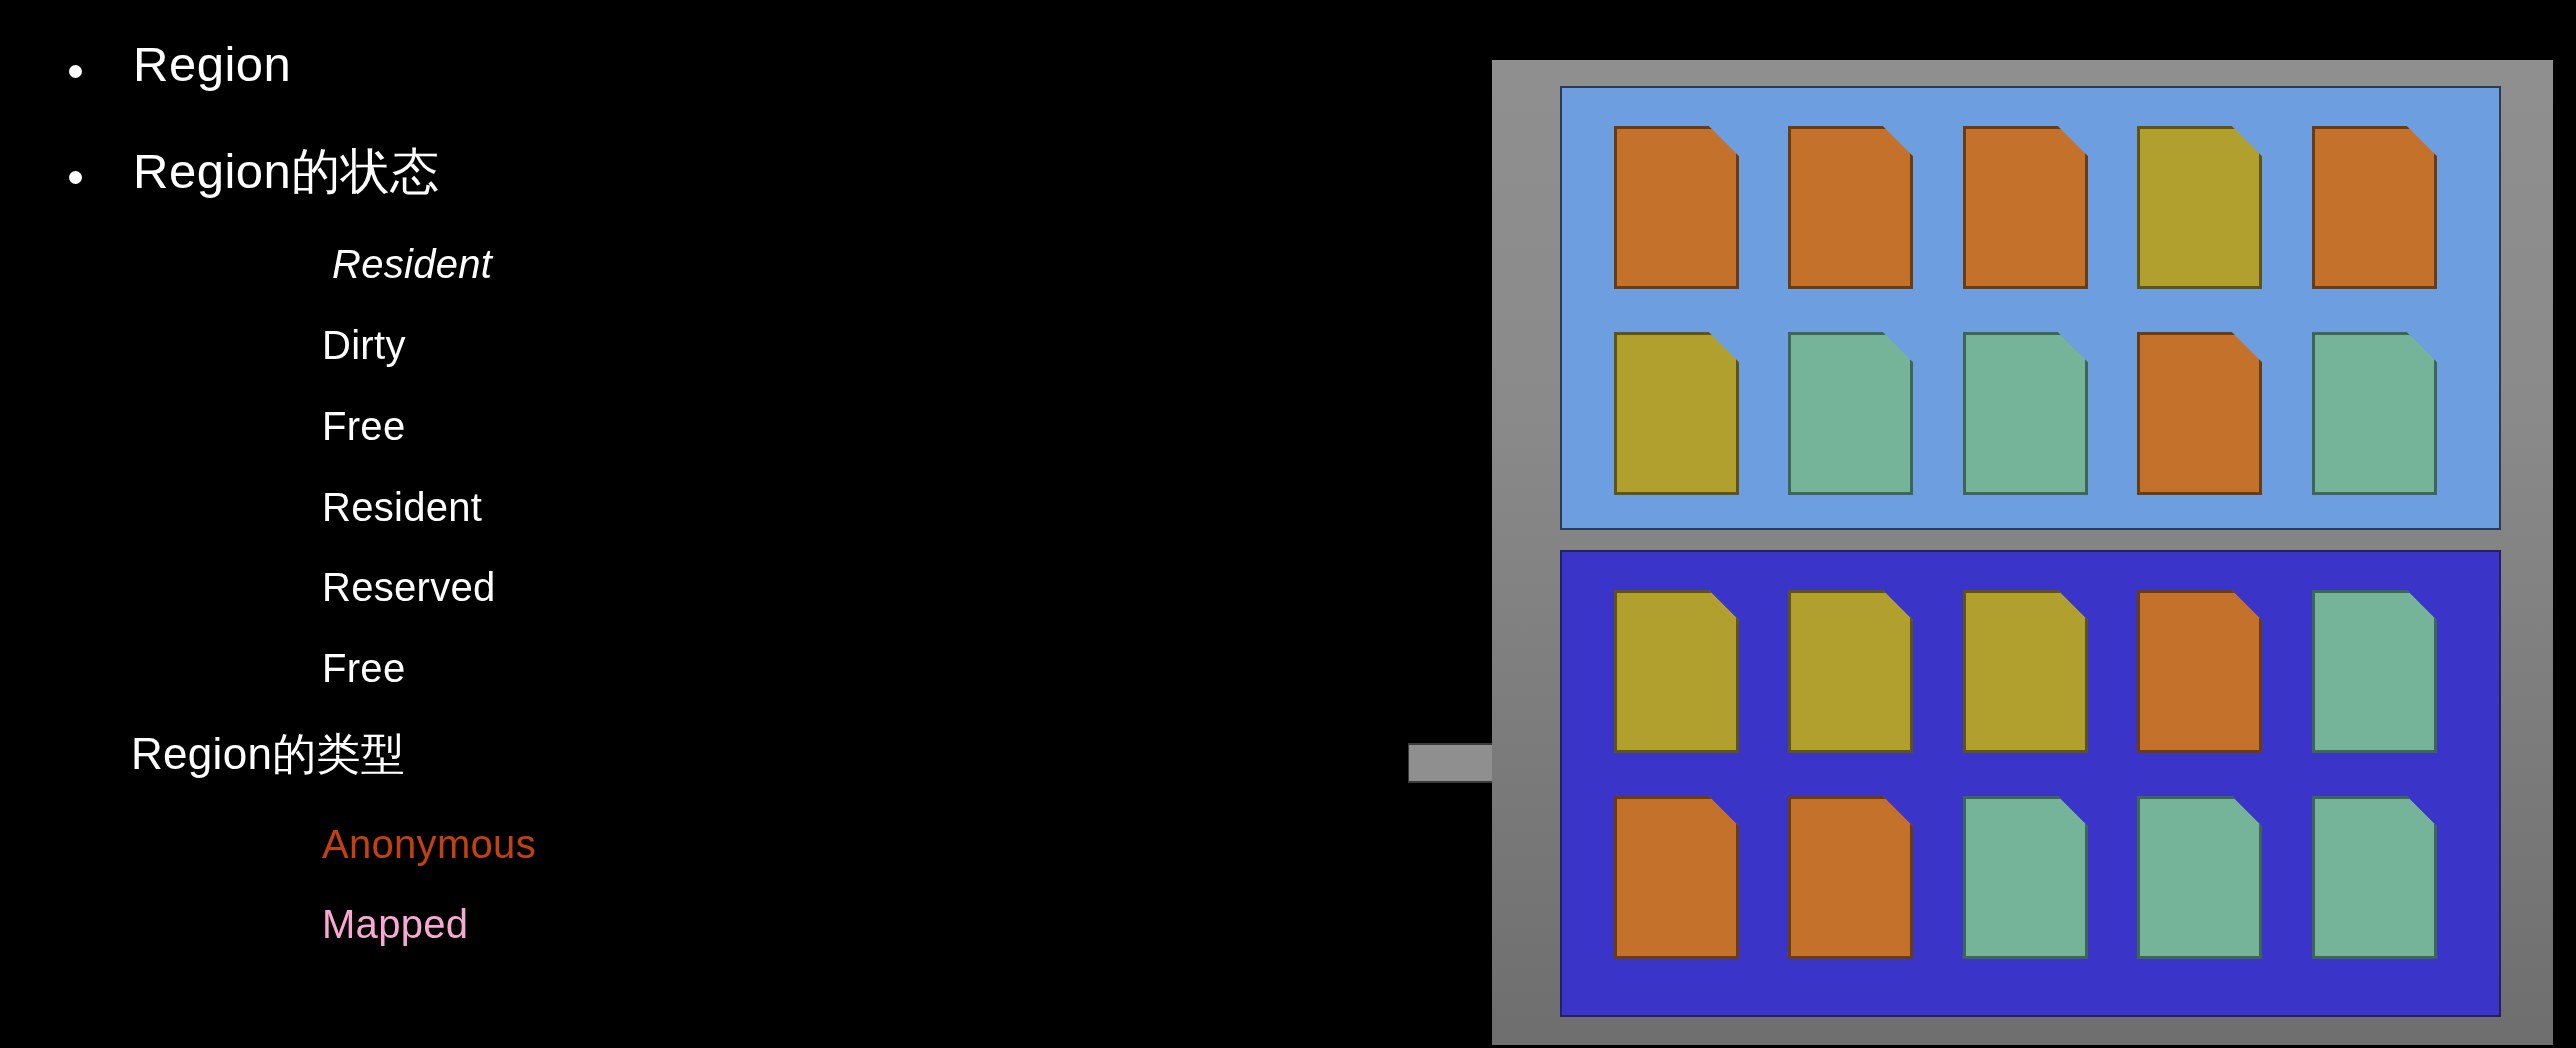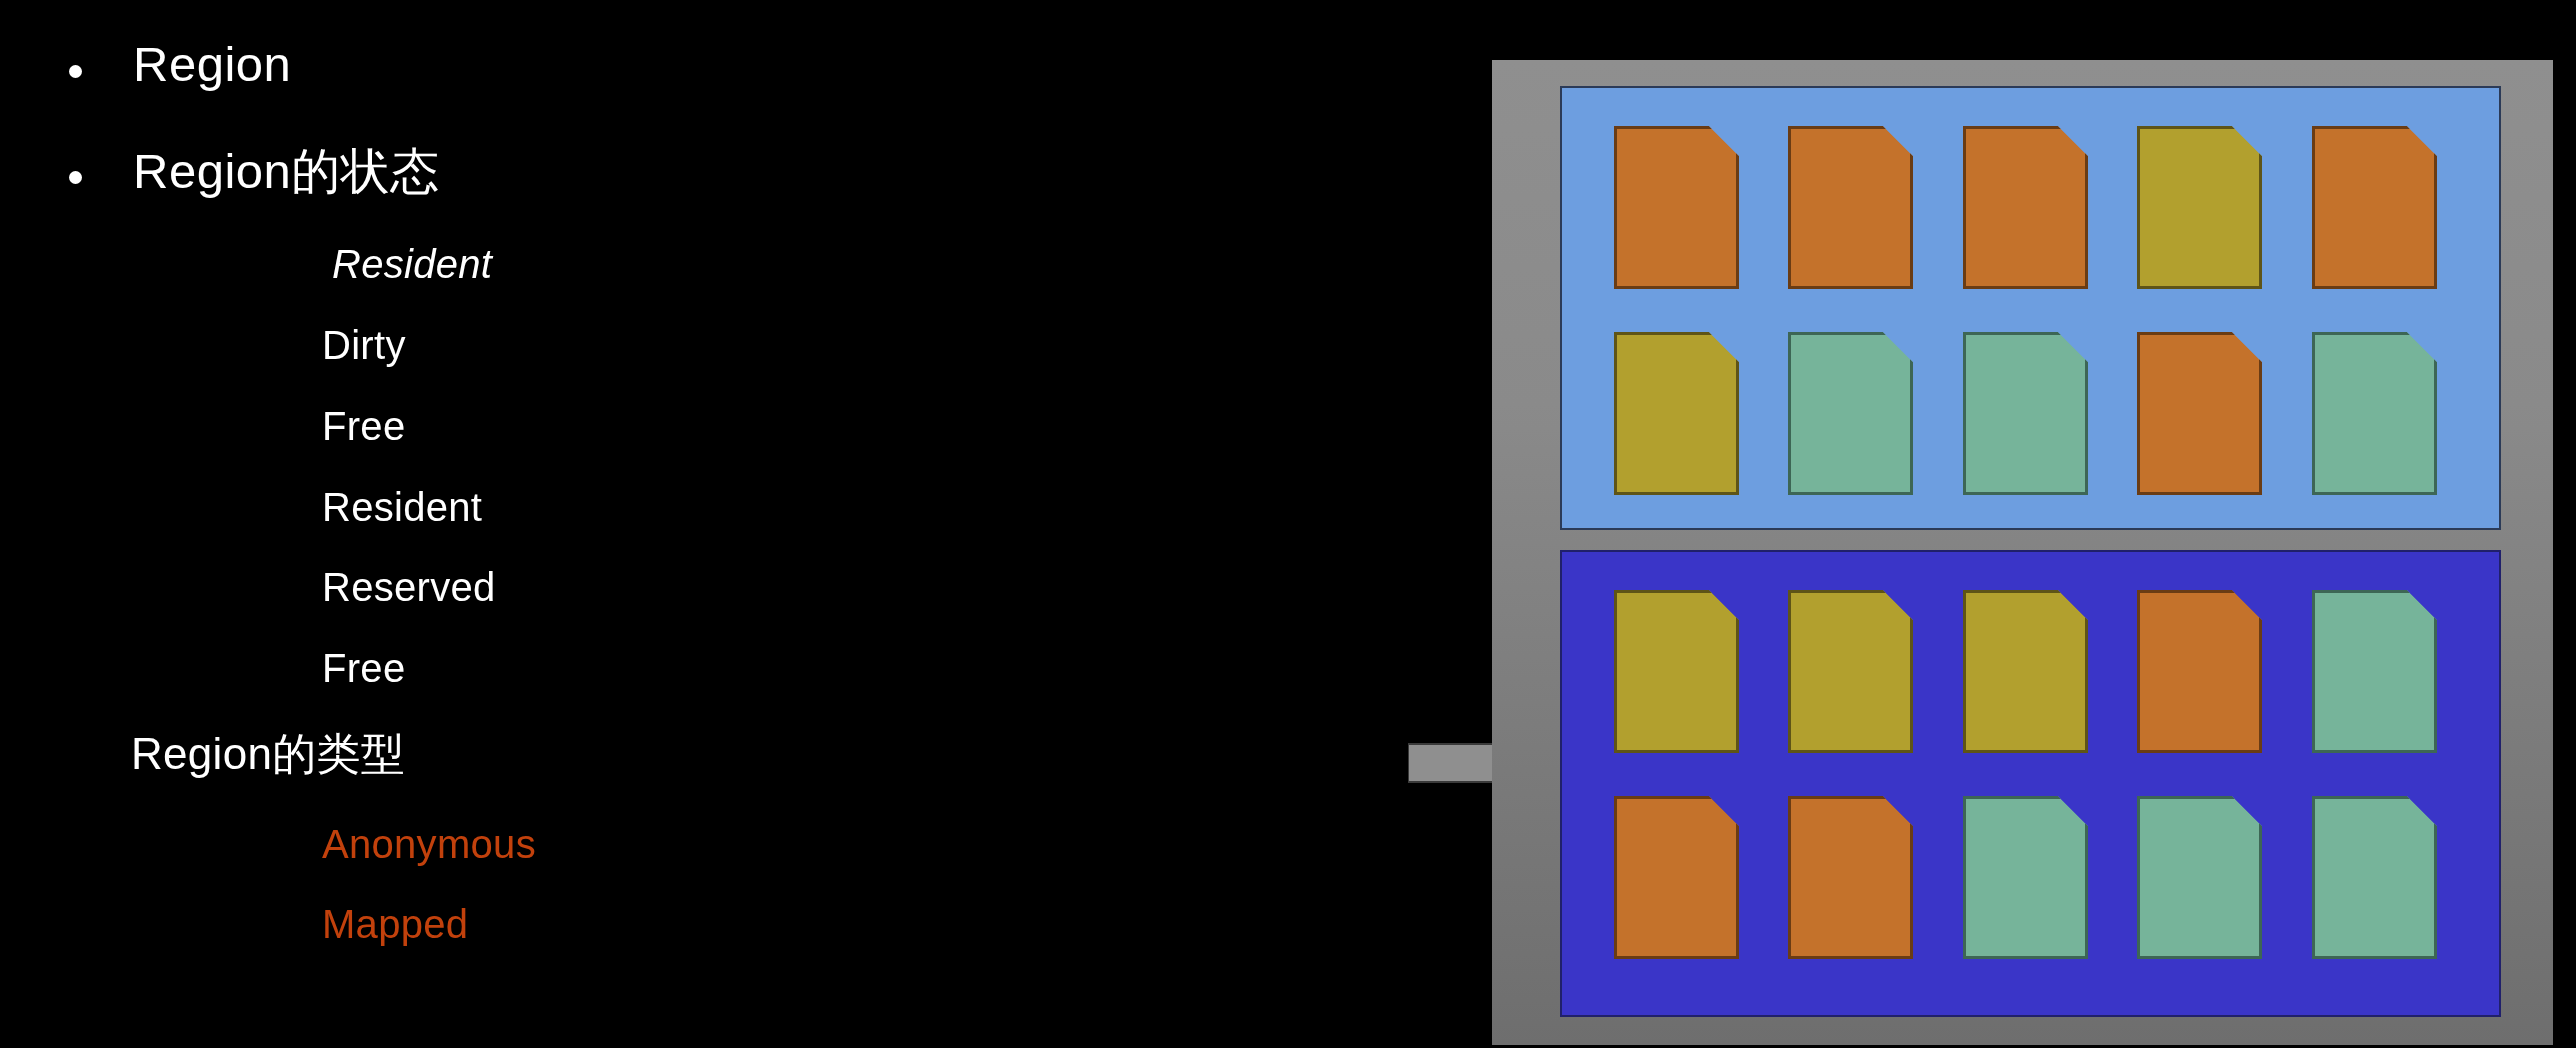--- a/index.html
+++ b/index.html
@@ -58,21 +58,21 @@
     font-size: 40px;
     font-weight: 400;
     letter-spacing: 0.3px;
   }
   .lvl1b {
     font-size: 44px;
     font-weight: 400;
     letter-spacing: 0.3px;
   }
   .anon { color: #c2410c; }
-  .mapped { color: #c2410c; }
+  .mapped { color: #f9a8d4; }
 
   
   #diagram {
     position: absolute;
     left: 1492px;
     top: 42px;
     width: 1061px;
     height: 985px;
   }
   #mem-container {

